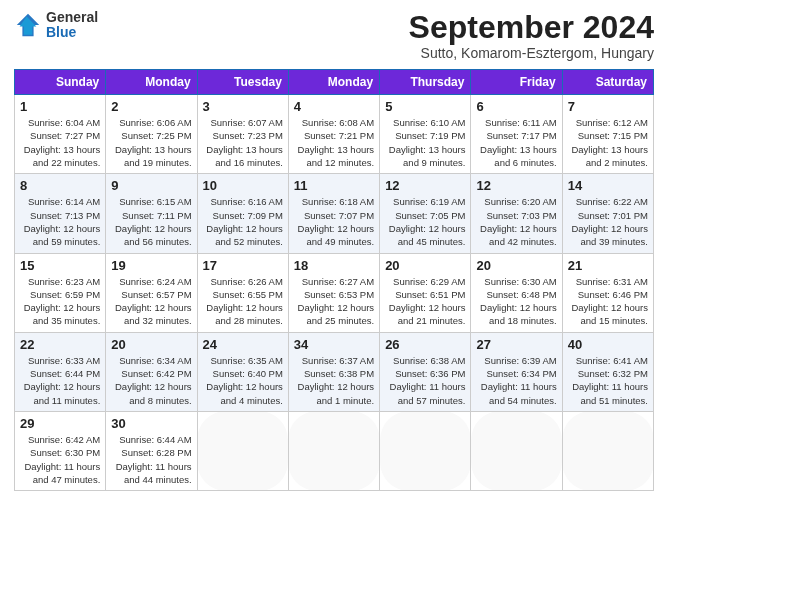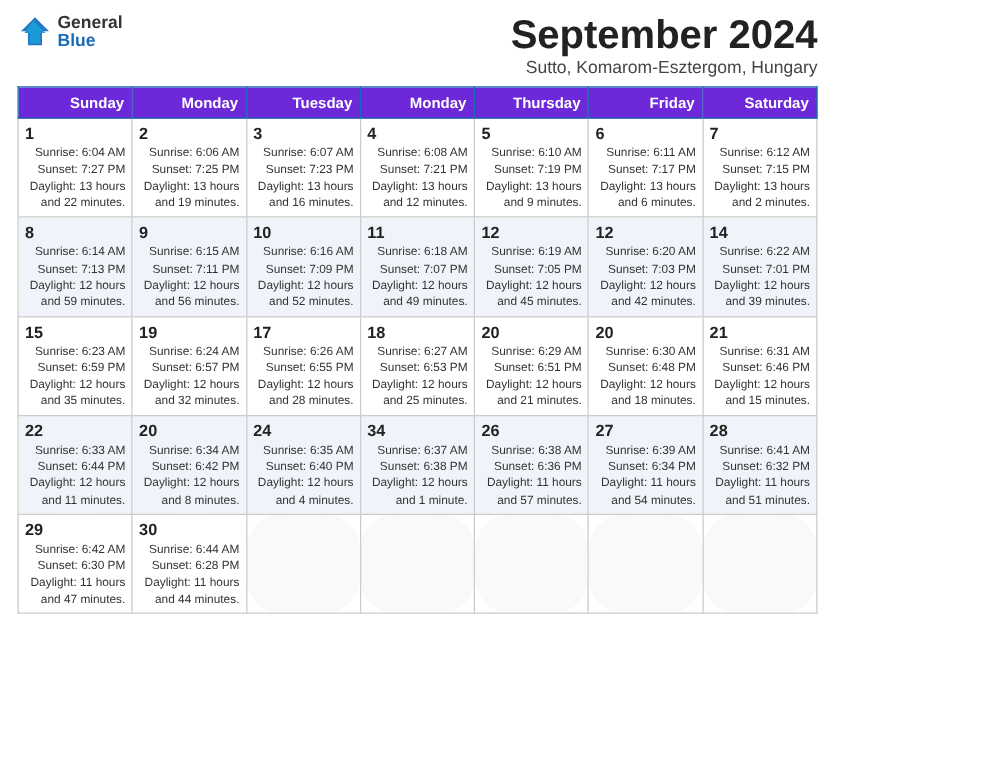--- a/index.html
+++ b/index.html
@@ -248,21 +248,21 @@
           </td>
           <td>
             <span class="day-num">26</span>
             <div class="cell-text">Sunrise: 6:38 AM<br>Sunset: 6:36 PM<br>Daylight: 11 hours<br>and 57 minutes.</div>
           </td>
           <td>
             <span class="day-num">27</span>
             <div class="cell-text">Sunrise: 6:39 AM<br>Sunset: 6:34 PM<br>Daylight: 11 hours<br>and 54 minutes.</div>
           </td>
           <td>
-            <span class="day-num">28</span>
+            <span class="day-num">40</span>
             <div class="cell-text">Sunrise: 6:41 AM<br>Sunset: 6:32 PM<br>Daylight: 11 hours<br>and 51 minutes.</div>
           </td>
         </tr>
         <tr class="last-row">
           <td>
             <span class="day-num">29</span>
             <div class="cell-text">Sunrise: 6:42 AM<br>Sunset: 6:30 PM<br>Daylight: 11 hours<br>and 47 minutes.</div>
           </td>
           <td>
             <span class="day-num">30</span>

